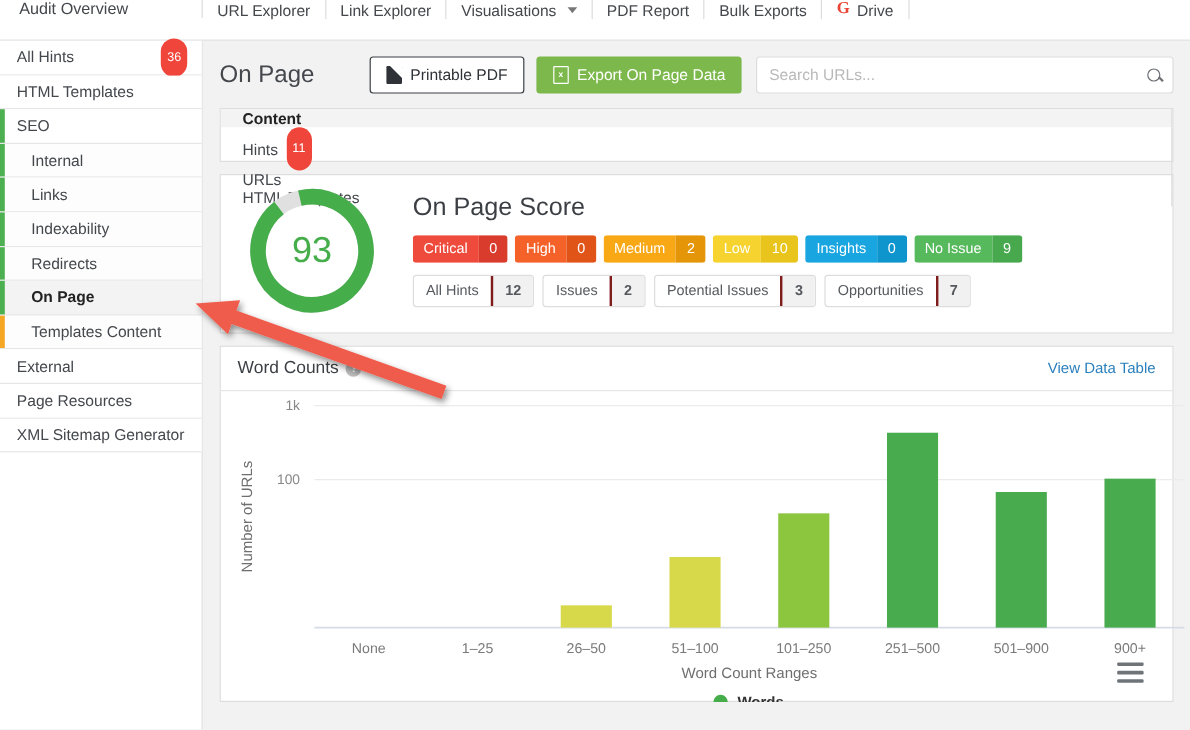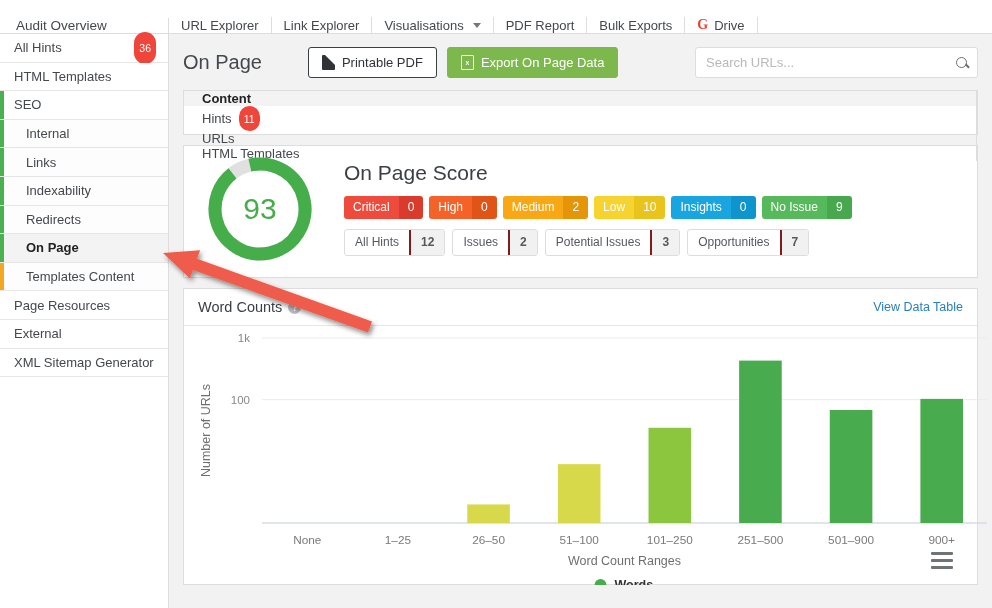--- a/index.html
+++ b/index.html
@@ -9,21 +9,21 @@
     background: #f2f2f2;
     overflow: hidden;
     -webkit-font-smoothing: antialiased;
   }
   #app { position: relative; width: 992px; height: 608px; }
 
   
   .topnav {
     position: absolute; top: 0; left: 0; width: 992px; height: 34px;
     background: #fff; border-bottom: 1px solid #ddd;
-    display: flex; align-items: flex-end;
+    display: flex; align-items: flex-start;
   }
   .topnav-brand {
     display: flex; align-items: center; padding: 0 16px;
     font-size: 13.5px; color: #44484d; border-right: 1px solid #ddd;
     min-width: 169px;
   }
   .topnav-items { display: flex; align-items: stretch; }
   .topnav-item {
     display: flex; align-items: center; gap: 6px;
     padding: 0 12px; font-size: 13px; color: #44484d;
@@ -87,21 +87,21 @@
   .doc-icon::after {
     content:""; position:absolute; right:0; top:0; border-width: 5px;
     border-style: solid; border-color: #fff #fff transparent transparent;
   }
   .xls-icon {
     width: 13px; height: 15px; border: 1.6px solid #fff; border-radius: 1px;
     flex: 0 0 auto; display:flex; align-items:center; justify-content:center;
     font-size: 7px; color: #fff; font-weight: bold;
   }
   .search-wrap {
-    margin-left: auto; width: 283px; height: 31px; background: #fff;
+    margin-left: auto; width: 348px; height: 31px; background: #fff;
     border: 1px solid #ddd; border-radius: 3px; display: flex;
     align-items: center; padding: 0 10px;
   }
   .search-wrap input {
     flex: 1; border: 0; outline: 0; font-size: 13px; color: #55595e;
     font-family: "Liberation Sans", sans-serif; background: transparent;
   }
   .search-wrap input::placeholder { color: #b9b9b9; }
   .mag {
     width: 11px; height: 11px; border: 1.6px solid #6c7074; border-radius: 50%;
@@ -118,21 +118,21 @@
     height: 45px; display: flex; align-items: stretch; flex-direction: column;
   }
   .tab {
     display: flex; align-items: center; gap: 7px; padding: 0 18px;
     font-size: 13px; color: #44484d; border-right: 1px solid #ddd;
     cursor: pointer; white-space: nowrap;
   }
   .tab.active { background: #f3f3f3; font-weight: bold; color: #222; }
   .tab-badge {
     background: #f0453a; color: #fff; border-radius: 999px;
-    min-width: 19px; height: 25px; display:flex; align-items:center;
+    min-width: 19px; height: 36px; display:flex; align-items:center;
     justify-content:center; font-size: 10.5px; padding: 0 5px;
   }
   .tab-filler { flex: 1; }
 
   
   .card {
     margin: 10px 14px 0 14px; background: #fff; border: 1px solid #ddd;
   }
   .score-card { display: flex; align-items: center; padding: 10px 14px 16px 14px; height: 133px; }
   .donut { position: relative; width: 112px; height: 112px; flex: 0 0 auto; margin-left: 6px;}
@@ -244,24 +244,24 @@
     <div class="side-item sub side-accent green">
       <span>Redirects</span>
     </div>
     <div class="side-item sub side-accent green active">
       <span>On Page</span>
     </div>
     <div class="side-item sub side-accent orange">
       <span>Templates Content</span>
     </div>
     <div class="side-item">
+      <span>External</span>
+    </div>
+    <div class="side-item">
       <span>Page Resources</span>
-    </div>
-    <div class="side-item">
-      <span>External</span>
     </div>
     <div class="side-item">
       <span>XML Sitemap Generator</span>
     </div>
   </div>
 
   <div class="main">
 
     <div class="page-head">
       <div class="page-title">On Page</div>

